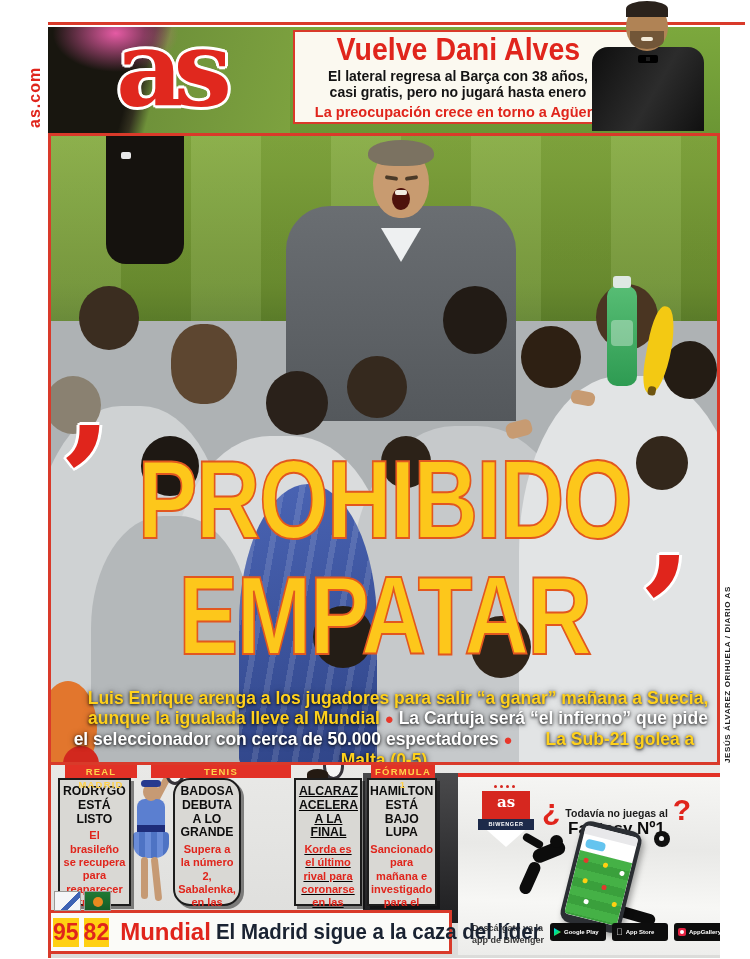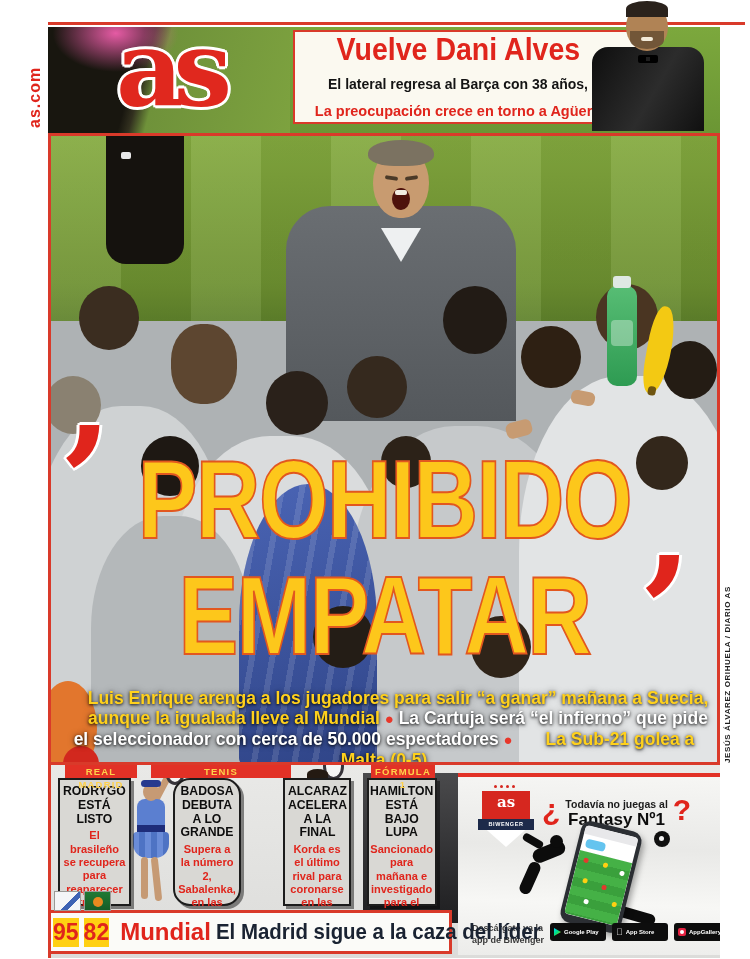--- a/index.html
+++ b/index.html
@@ -113,21 +113,21 @@
   .kicker{position:absolute;top:0;height:13px;background:#e23126;color:#ffd24a;
     font-weight:bold;font-size:9.5px;line-height:13px;text-align:center;letter-spacing:1.2px;z-index:4;}
   .k1{left:14px;width:72px;}
   .k2{left:100px;width:140px;}
   .k4{left:320px;width:64px;}
   .sbox{position:absolute;top:13px;height:128px;background:#d9d8d4;border:2px solid #1c1c1c;
     box-shadow:3px 3px 0 rgba(0,0,0,.45);box-sizing:border-box;z-index:3;
     display:flex;flex-direction:column;align-items:center;padding:4px 2px;}
   .s1{left:7px;width:73px;}
   .s2{left:122px;width:68px;border-radius:17px;}
-  .s3{left:232px;width:68px;}
+  .s3{left:243px;width:68px;text-decoration:underline;}
   .s4{left:316px;width:70px;}
   .stitle{font-weight:bold;font-size:13px;line-height:1.06;color:#0d0d0d;text-align:center;
     transform:scaleX(.94);}
   .stext{font-weight:bold;font-size:11.5px;line-height:1.16;color:#e0251c;text-align:center;
     margin-top:4px;transform:scaleX(.96);}
   
   .fig{position:absolute;z-index:2;}
   .badosa-head{left:92px;top:18px;width:16px;height:18px;border-radius:50%;background:#c69a74;}
   .badosa-visor{left:90px;top:15px;width:20px;height:7px;border-radius:4px;background:#273a8f;}
   .badosa-top{left:86px;top:34px;width:28px;height:32px;border-radius:8px 8px 2px 2px;background:#5b7fd0;}
@@ -157,21 +157,21 @@
     clip-path:polygon(0 0,100% 0,100% 62%,50% 100%,0 62%);
     background:linear-gradient(#d6271f 0 60%,#ffffff 60% 100%);}
   .shield-as{position:absolute;left:24px;top:16px;width:48px;text-align:center;
     font-family:"DejaVu Serif",serif;font-weight:bold;font-size:15px;color:#fff;}
   .shield-ribbon{position:absolute;left:20px;top:42px;width:56px;height:11px;background:#1d2a4a;
     color:#fff;font-size:5.5px;font-weight:bold;text-align:center;line-height:11px;letter-spacing:.6px;}
   .shield-dots{position:absolute;left:36px;top:8px;width:26px;height:4px;display:flex;gap:3px;}
   .shield-dots i{width:3px;height:3px;border-radius:50%;background:#d6271f;}
   .adq{position:absolute;left:84px;top:18px;display:flex;align-items:flex-start;gap:5px;}
   .qmark{color:#e0251c;font-weight:bold;font-size:30px;line-height:1;}
-  .adq-col{display:flex;flex-direction:column;align-items:center;margin-top:3px;}
+  .adq-col{display:flex;flex-direction:column;align-items:center;margin-top:12px;}
   .adq-l1{font-size:10.5px;font-weight:bold;color:#1c1c1c;}
   .adq-l2{font-size:17px;font-weight:bold;color:#0d0d0d;}
   .phone{position:absolute;left:112px;top:48px;width:62px;height:104px;border-radius:10px;
     background:#2b2e33;transform:rotate(14deg);box-shadow:3px 3px 6px rgba(0,0,0,.35);}
   .screen{position:absolute;left:4px;top:5px;right:4px;bottom:8px;background:#fff;border-radius:4px;overflow:hidden;}
   .scr-top{height:9px;background:#e8e8ea;}
   .scr-bubble{position:absolute;left:4px;top:13px;width:20px;height:9px;border-radius:4px;background:#64c4ef;}
   .scr-pitch{position:absolute;left:0;right:0;top:26px;bottom:0;
     background:repeating-linear-gradient(180deg,#45b146 0 9px,#3aa03c 9px 18px);}
   .scr-pitch i{position:absolute;width:5px;height:5px;border-radius:50%;}
@@ -218,20 +218,21 @@
 
   <div class="logo-box">
     <div class="logo-as">as</div>
   </div>
 
   <div class="banner">
     <div class="banner-card">
       <div class="banner-title">Vuelve Dani Alves</div>
       <div class="banner-deck">
         <span>El lateral regresa al Barça con 38 años,</span><br>
+        <span>casi gratis, pero no jugará hasta enero</span>
       </div>
       <div class="banner-kicker">La preocupación crece en torno a Agüero</div>
     </div>
     <div class="alves">
       <div class="suit"></div>
       <div class="head"></div>
       <div class="hair"></div>
       <div class="beard"></div>
       <div class="smile"></div>
       <div class="bow"></div>

